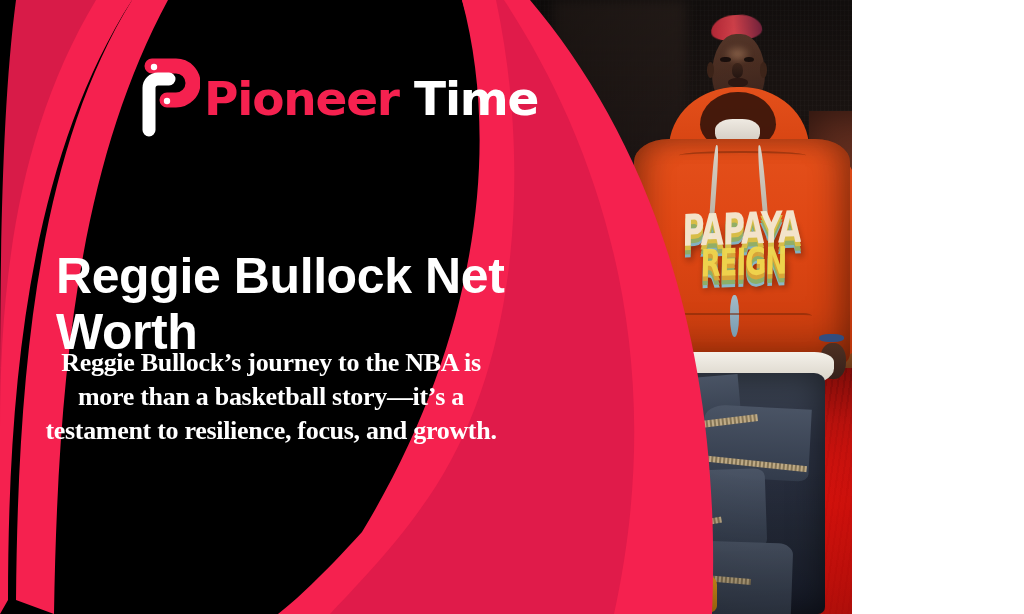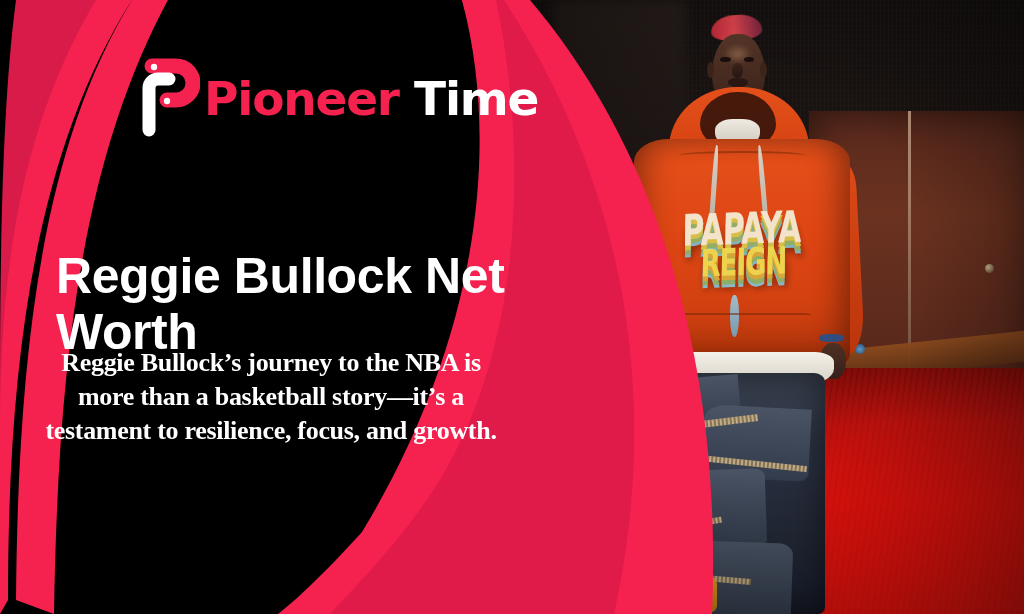--- a/index.html
+++ b/index.html
@@ -4,21 +4,21 @@
 <style>
   html,body{margin:0;padding:0;background:#ffffff;}
   body{
     font-family:"Liberation Sans", sans-serif;
     -webkit-font-smoothing:antialiased;
   }
 
   
   .banner{
     position:relative;
-    width:1024px;
+    width:852px;
     height:614px;
     overflow:hidden;
     background:#000000;
   }
 
   
   .frame-edge{
     position:absolute;
     inset:0;
     pointer-events:none;

